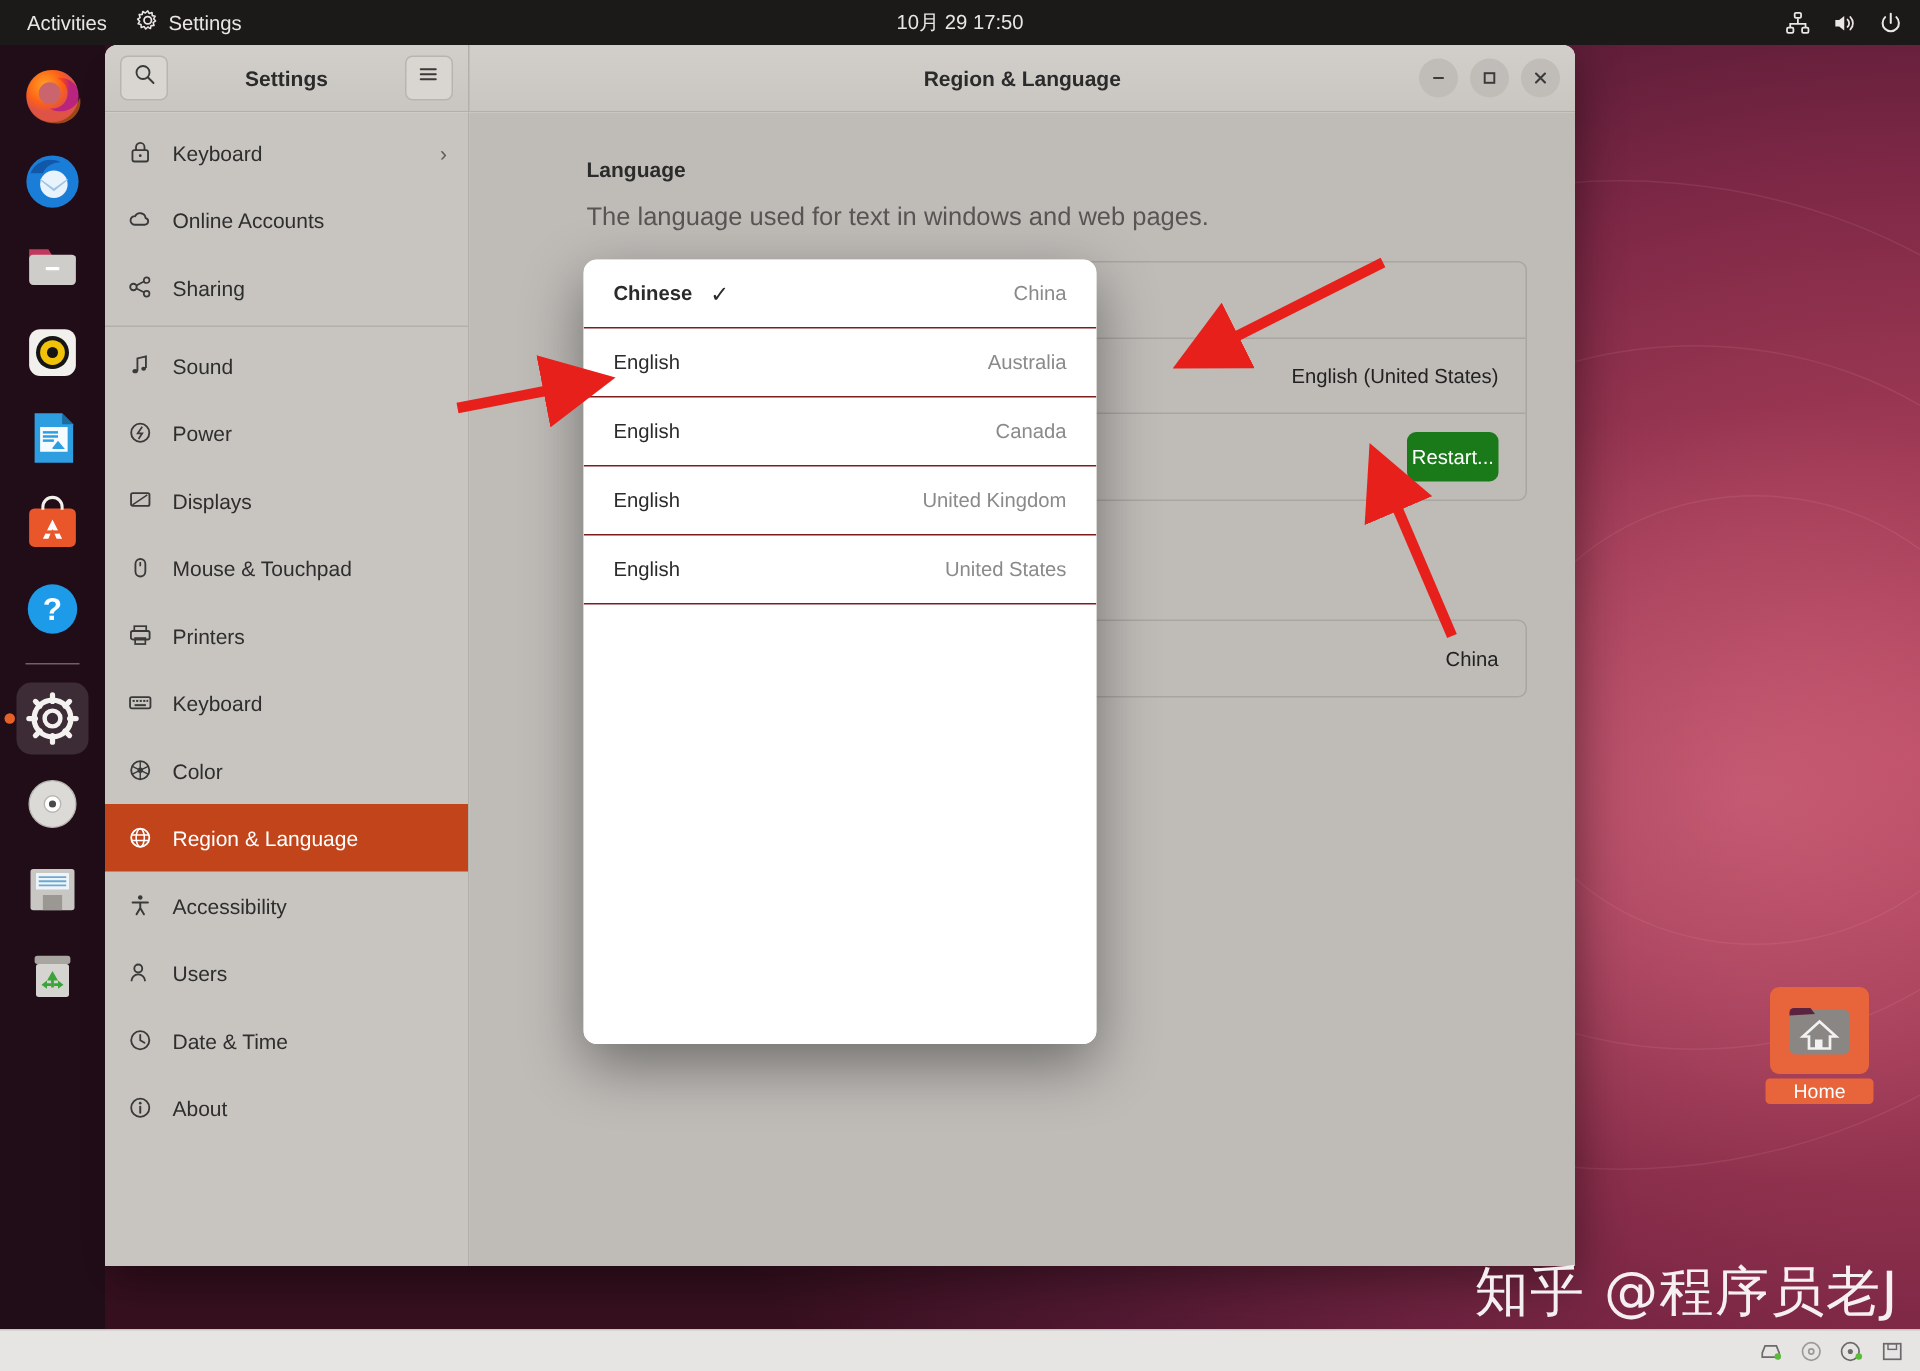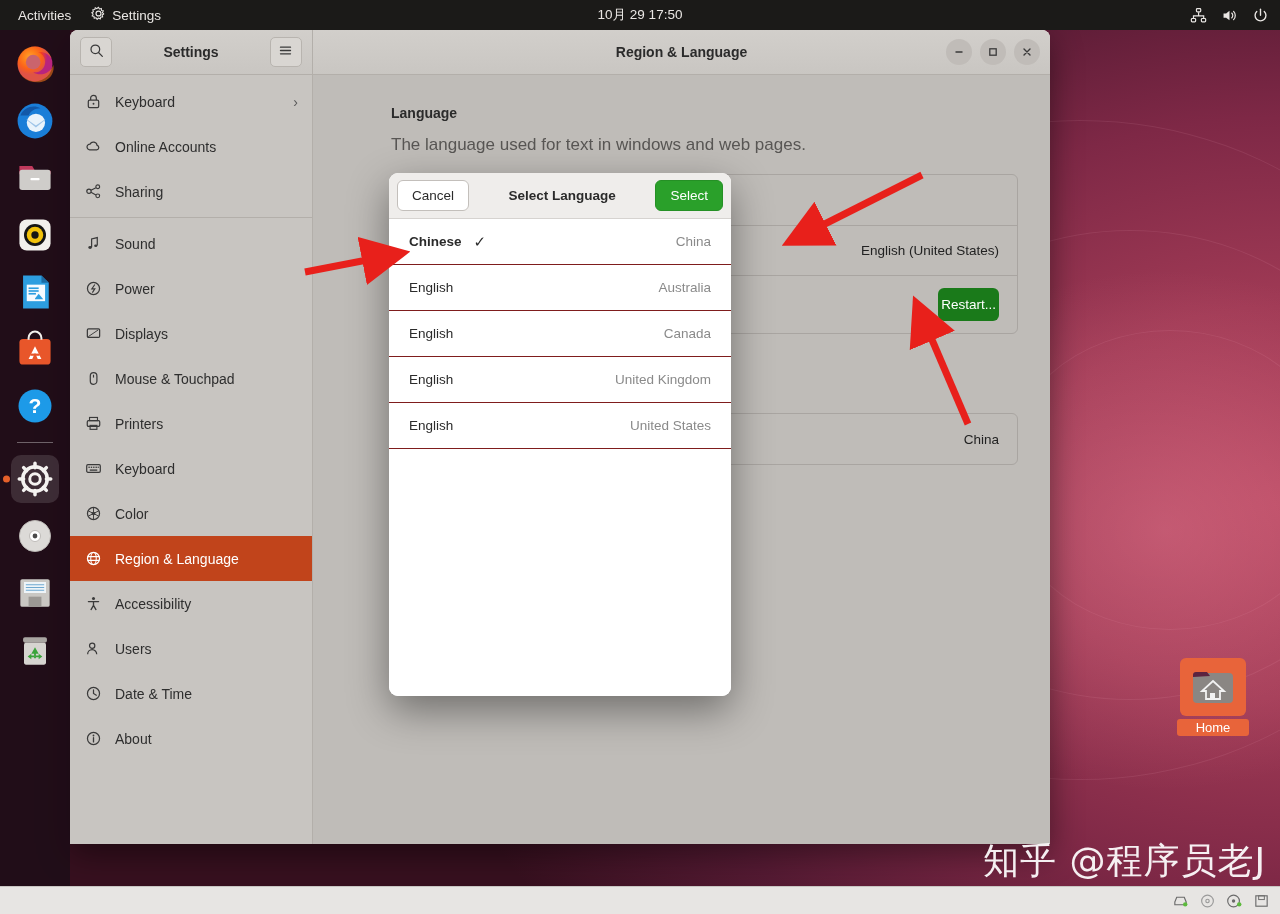--- a/index.html
+++ b/index.html
@@ -635,25 +635,20 @@
         <div class="lf-row">
           <span></span>
           <span class="lf-val">China</span>
         </div>
       </div>
     </div>
   </div>
 </div>
 
 <div id="lang-dialog">
-  <div class="dlg-head">
-    <button class="dlg-btn">Cancel</button>
-    <span class="dlg-title">Select Language</span>
-    <button class="dlg-btn primary">Select</button>
-  </div>
 
   <div class="dlg-list">
     <div class="lang-row selected">
       <span class="lr-left">
         <span class="lr-name">Chinese</span>
         <span class="lr-check">✓</span>
       </span>
       <span class="lr-region">China</span>
     </div>
     <div class="lang-row">

